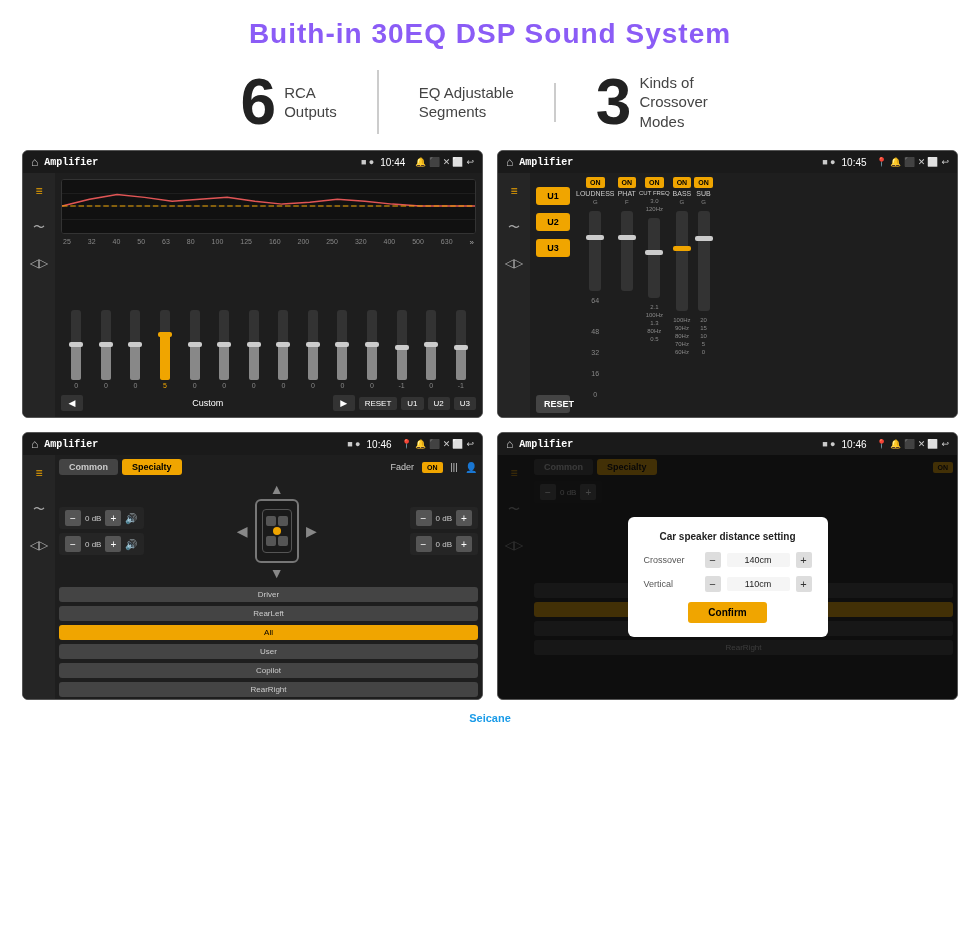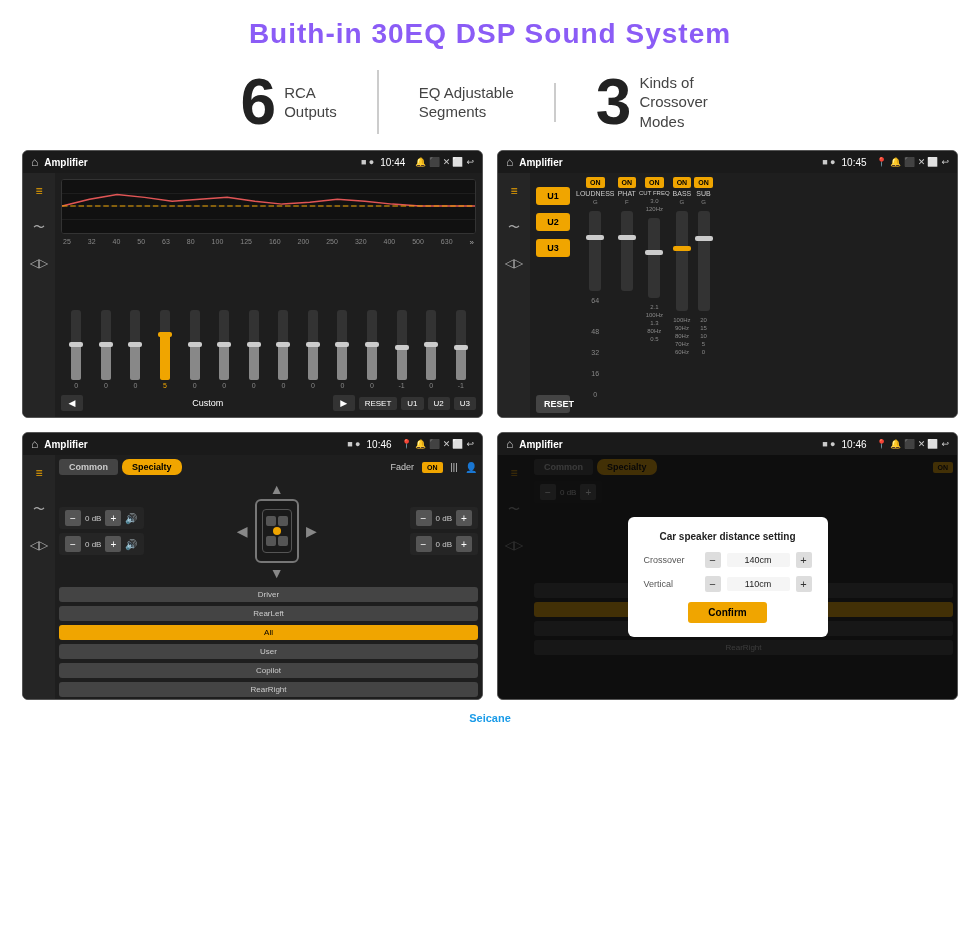--- a/index.html
+++ b/index.html
@@ -73,21 +73,21 @@
     
     .status-bar {
       background: #1a1a1a;
       display: flex;
       align-items: center;
       padding: 3px 8px;
       gap: 6px;
       height: 22px;
     }
     .status-bar .home-icon { color: #ccc; font-size: 12px; }
-    .status-bar .app-title { color: #fff; font-size: 10px; font-weight: bold; flex: 1; }
+    .status-bar .app-title { color: #fff; font-size: 10px; font-weight: bold; flex: 1; font-family: Liberation Mono, monospace; }
     .status-bar .time { color: #fff; font-size: 10px; }
 
     .screen-content {
       background: #1e1e1e;
       height: calc(100% - 22px);
       display: flex;
     }
 
     
     .left-sidebar {
@@ -274,21 +274,21 @@
       align-items: center;
     }
     .tab-btn {
       padding: 3px 10px;
       border-radius: 3px;
       font-size: 9px;
       font-weight: bold;
       border: none;
       cursor: pointer;
     }
-    .tab-active { background: #f0a500; color: #000; border-radius: 7px; }
+    .tab-active { background: #f0a500; color: #000; }
     .tab-inactive { background: #444; color: #ccc; }
     .fader-on-badge {
       background: #f0a500;
       color: #000;
       font-size: 7px;
       font-weight: bold;
       padding: 2px 5px;
       border-radius: 2px;
       margin-left: auto;
     }

